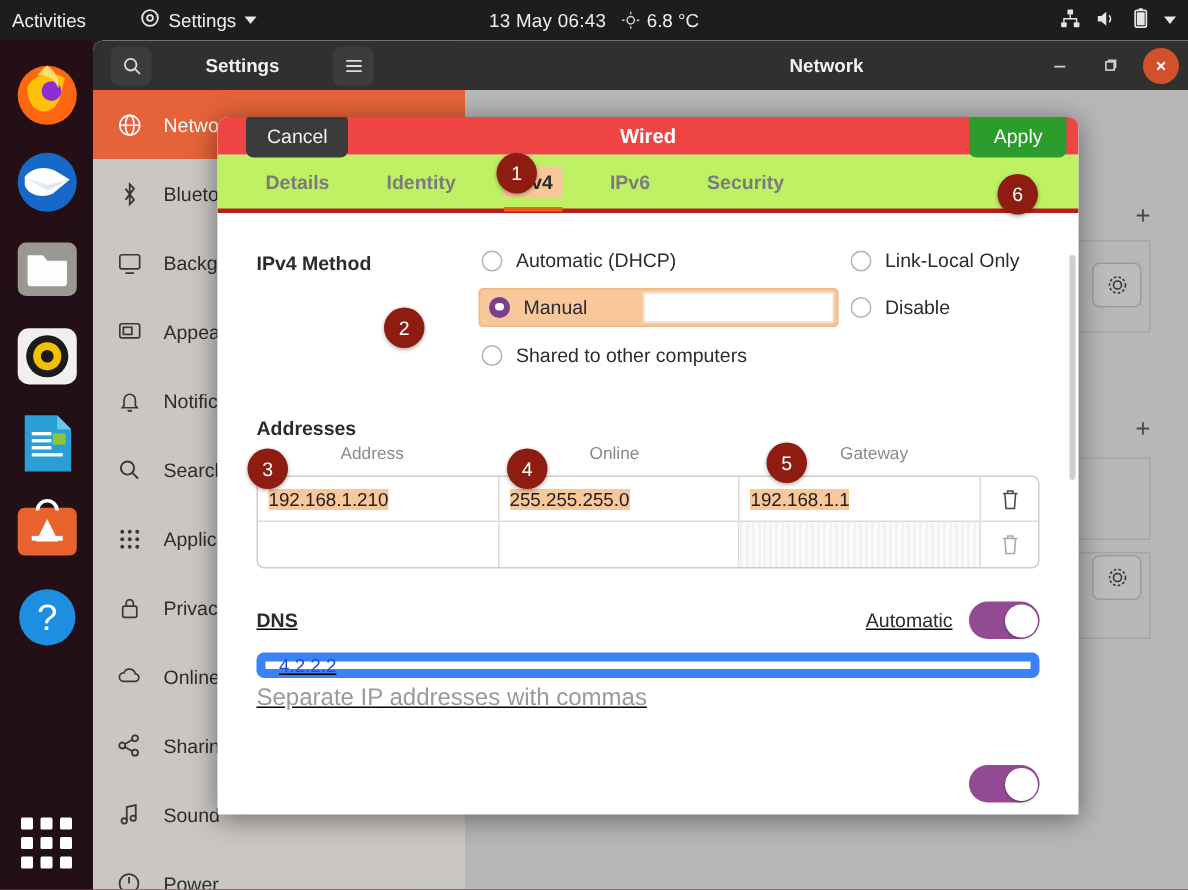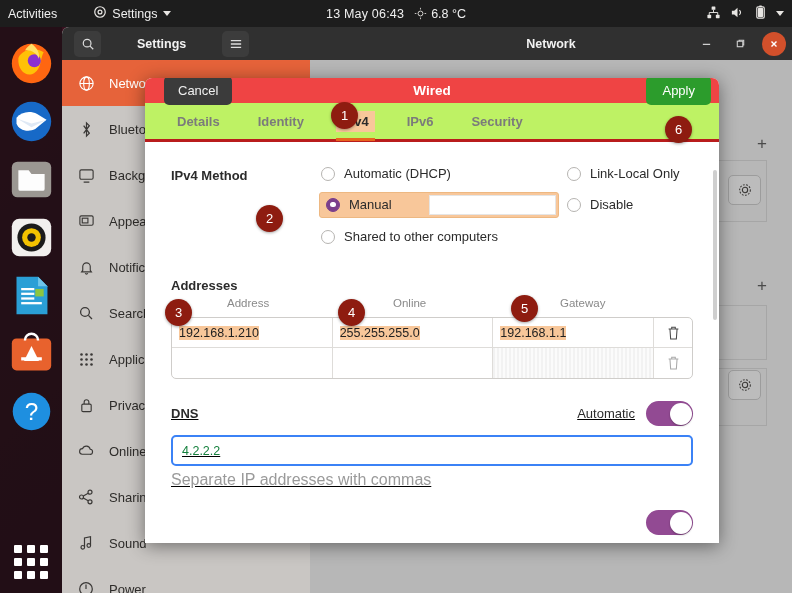--- a/index.html
+++ b/index.html
@@ -90,21 +90,21 @@
   .addr-hdr { font-size:11.5px; color:#8a8a8a;}
   .addr-table { border:1px solid #cfcdca; border-radius:5px; overflow:hidden; background:#fff;}
   .addr-row { display:flex; height:30px; border-bottom:1px solid #dedcd9;}
   .addr-row:last-child { border-bottom:none;}
   .addr-cell { flex:1; border-right:1px solid #dedcd9; display:flex; align-items:center; padding-left:7px; font-size:12.5px; color:#1f1f1f;}
   .trash { width:38px; display:flex; align-items:center; justify-content:center;}
   .striped { background: repeating-linear-gradient(90deg,#f2f2f2 0 2px,#fbfbfb 2px 4px);}
 
   .toggle { width:47px;height:25px;border-radius:13px;background:#924a93;position:relative; flex:none;}
   .toggle .knob{position:absolute;right:1.5px;top:1.5px;width:22px;height:22px;border-radius:50%;background:#fff;box-shadow:0 1px 2px rgba(0,0,0,.3);}
-  .dns-input { width:100%; height:31px; border:2px solid #3b82f6; border-radius:5px; display:flex; align-items:center; padding-left:9px; font-size:12.5px; color:#15803d;}
+  .dns-input { width:100%; height:17px; border:6px solid #3b82f6; border-radius:5px; display:flex; align-items:center; padding-left:9px; font-size:12.5px; color:#1d4ed8;}
   .hint { font-size:16px; color:#9a9a9a; margin-top:5px;}
 
   .badge { position:absolute; width:27px;height:27px;border-radius:50%;background:#8e1c10;color:#fff;
     display:flex;align-items:center;justify-content:center;font-size:13px; z-index:40; box-shadow:0 1px 3px rgba(0,0,0,.35);}
 
   .dlg-scroll { position:absolute; right:2px; top:92px; width:4px; height:150px; background:#cfcfcf; border-radius:2px;}
 </style>
 </head>
 <body>
 

